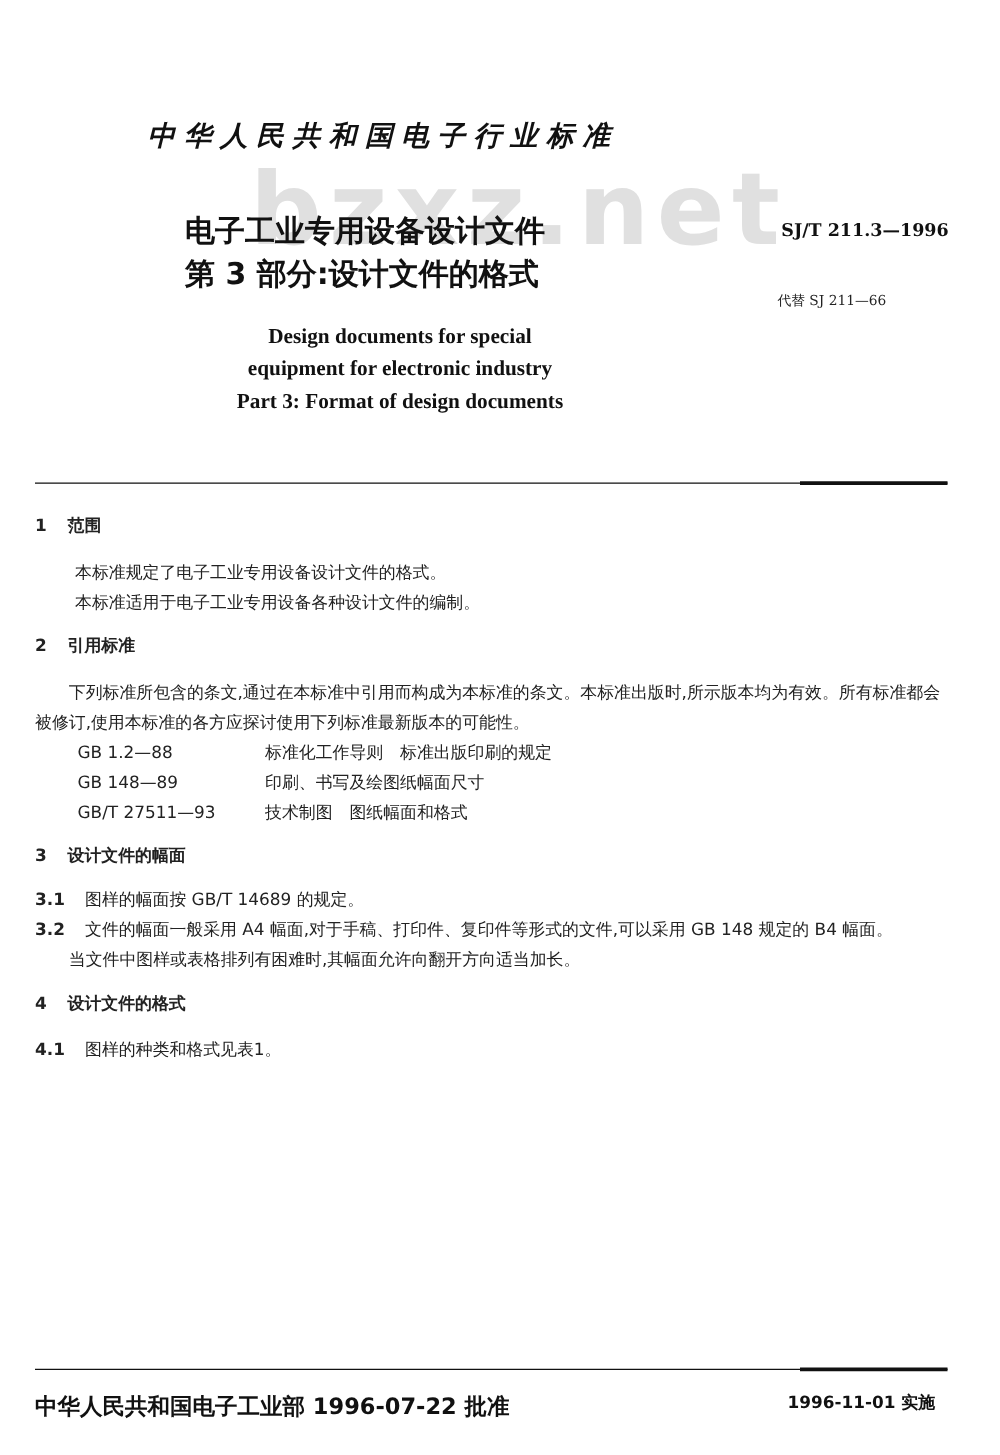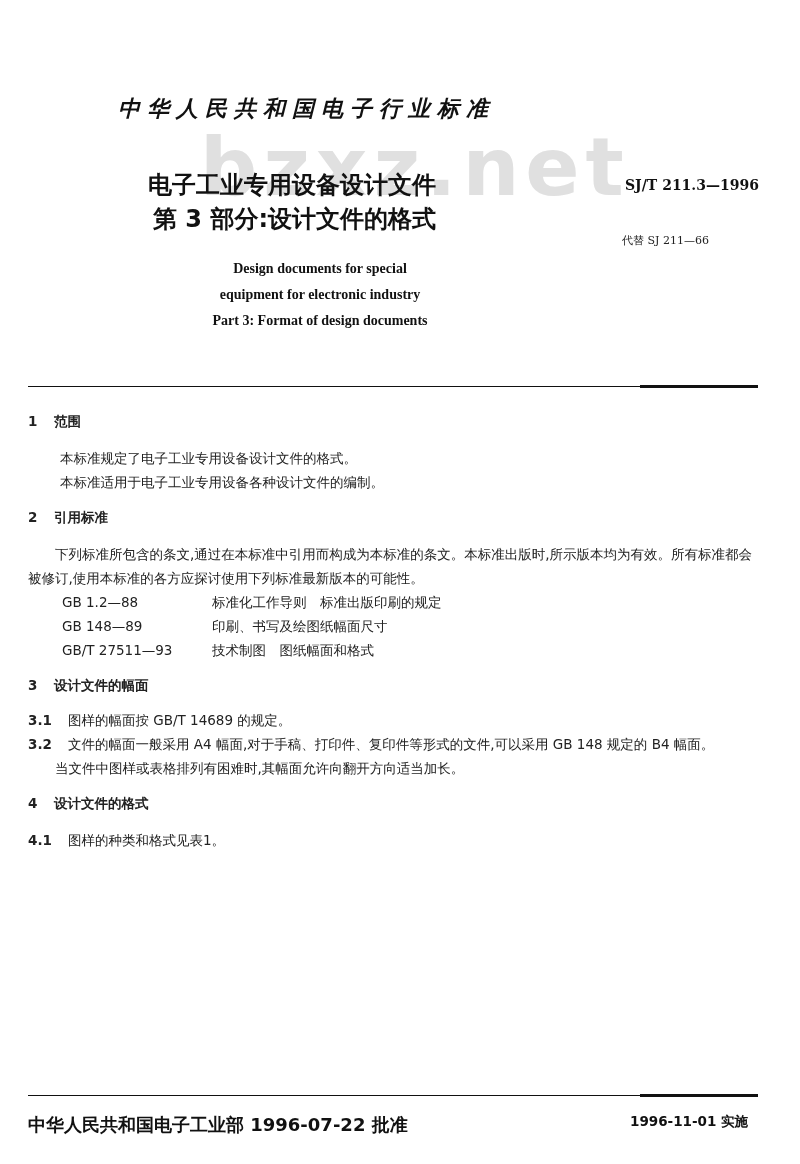--- a/index.html
+++ b/index.html
@@ -57,21 +57,21 @@
       left: 622px; top: 233px;
       font-size: 11px;
       color: #222;
     }
 
     .title-en {
       left: 160px; top: 256px;
       width: 320px;
       text-align: center;
       font-family: "Liberation Serif", "DejaVu Serif", serif;
-      font-size: 14px; font-weight: bold;
+      font-size: 17px; font-weight: bold;
       line-height: 26px;
       color: #111;
     }
 
     .rule-top {
       left: 28px; top: 386px;
       width: 730px; height: 1px;
       background: #111;
     }
     .rule-top-thick {
@@ -128,21 +128,21 @@
   </style>
 </head>
 <body>
 
 <div class="abs header-org">中华人民共和国电子行业标准</div>
 
 <div class="abs watermark">bzxz.net</div>
 
 <div class="abs title-cn">
   <div>电子工业专用设备设计文件</div>
-  <div style="padding-left:0px;text-align:right;">第 3 部分:设计文件的格式</div>
+  <div style="padding-left:0px;">第 3 部分:设计文件的格式</div>
 </div>
 
 <div class="abs std-code">SJ/T 211.3—1996</div>
 <div class="abs replaces">代替 SJ 211—66</div>
 
 <div class="abs title-en">
   <div>Design documents for special</div>
   <div>equipment for electronic industry</div>
   <div>Part 3: Format of design documents</div>
 </div>

